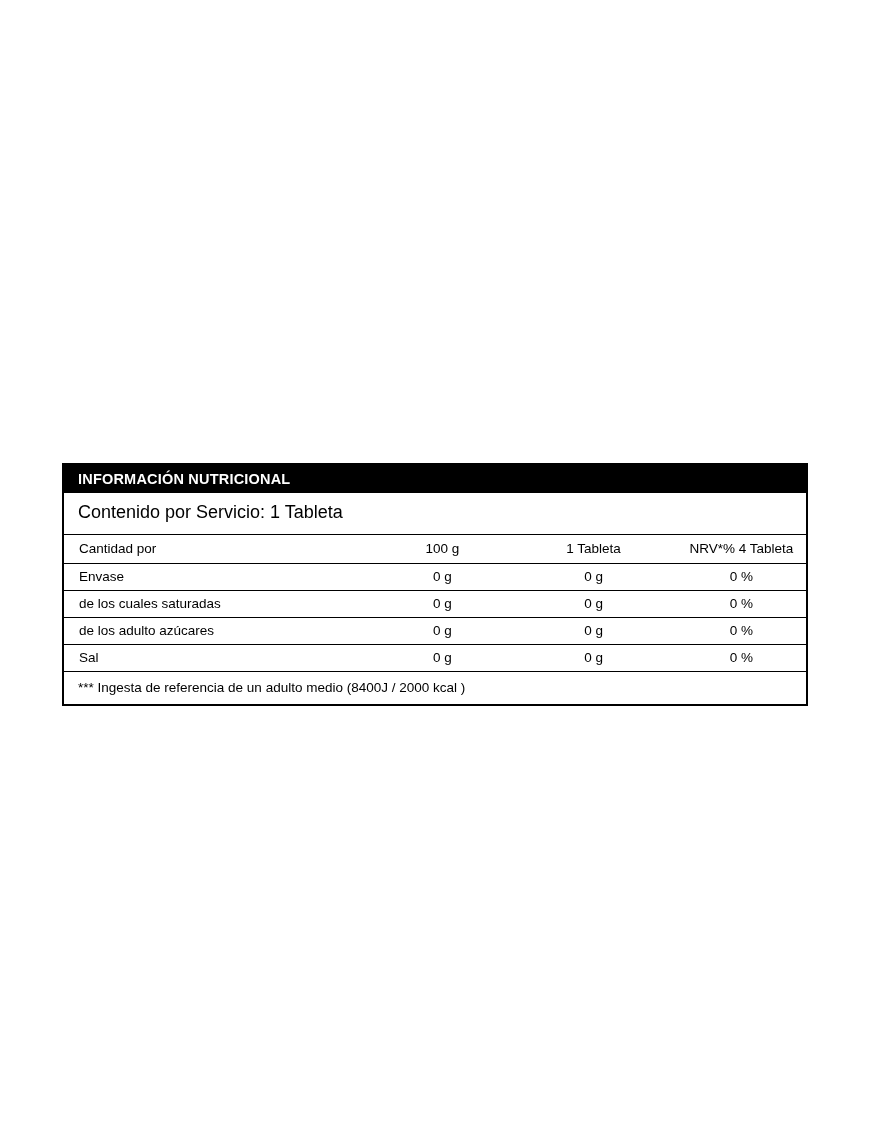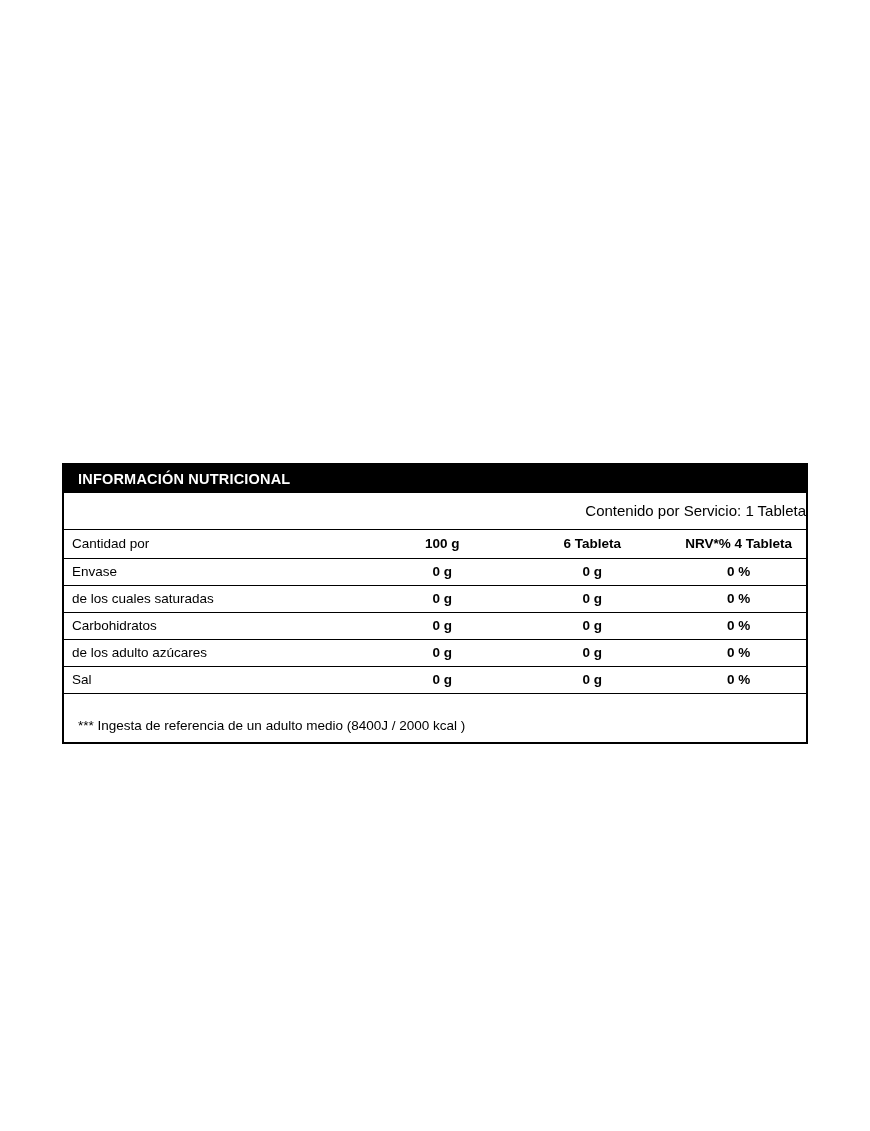--- a/index.html
+++ b/index.html
@@ -36,104 +36,96 @@
     letter-spacing: 0.2px;
     padding: 5px 0 5px 14px;
     line-height: 1.25;
   }
 
   .serving-block {
     padding: 6px 0 7px 14px;
     border-bottom: 1px solid #000000;
   }
   .serving-line {
-    font-size: 15px;
+    font-size: 18px;
     line-height: 1.55;
     color: #000000;
-    text-align: right;
   }
 
   table.nutri {
     width: 100%;
     border-collapse: collapse;
     table-layout: fixed;
   }
   table.nutri td {
     font-size: 13.5px;
-    padding: 5px 0 6px 8px;
+    padding: 5px 0 6px 15px;
     border-bottom: 1px solid #000000;
     vertical-align: middle;
   }
   table.nutri tr:last-child td {
     border-bottom: none;
   }
   td.c-name {
     width: 41%;
     padding-left: 14px;
   }
   td.c-100g, td.c-serv, td.c-nrv {
     text-align: center;
-    font-weight: bold;
   }
   td.c-100g { width: 20%; }
   td.c-serv { width: 20%; }
   td.c-nrv  { width: 19%; }
 
   tr.head-row td {
     padding-top: 6px;
     padding-bottom: 7px;
   }
 
   .footnote {
     border-top: 1px solid #000000;
-    padding: 24px 0 9px 14px;
+    padding: 8px 0 9px 14px;
     font-size: 13.5px;
   }
 </style>
 </head>
 <body>
 
 <div class="panel">
 
   <div class="panel-header">INFORMACIÓN NUTRICIONAL</div>
 
   <div class="serving-block">
     <div class="serving-line">Contenido por Servicio: 1 Tableta</div>
   </div>
 
   <table class="nutri">
     <tbody>
       <tr class="head-row">
         <td class="c-name">Cantidad por</td>
         <td class="c-100g">100 g</td>
-        <td class="c-serv">6 Tableta</td>
+        <td class="c-serv">1 Tableta</td>
         <td class="c-nrv">NRV*% 4 Tableta</td>
       </tr>
 
 
       <tr>
         <td class="c-name">Envase</td>
         <td class="c-100g">0 g</td>
         <td class="c-serv">0 g</td>
         <td class="c-nrv">0 %</td>
       </tr>
 
       <tr>
         <td class="c-name">de los cuales saturadas</td>
         <td class="c-100g">0 g</td>
         <td class="c-serv">0 g</td>
         <td class="c-nrv">0 %</td>
       </tr>
 
-      <tr>
-        <td class="c-name">Carbohidratos</td>
-        <td class="c-100g">0 g</td>
-        <td class="c-serv">0 g</td>
-        <td class="c-nrv">0 %</td>
-      </tr>
 
       <tr>
         <td class="c-name">de los adulto azúcares</td>
         <td class="c-100g">0 g</td>
         <td class="c-serv">0 g</td>
         <td class="c-nrv">0 %</td>
       </tr>
 
 
       <tr>

